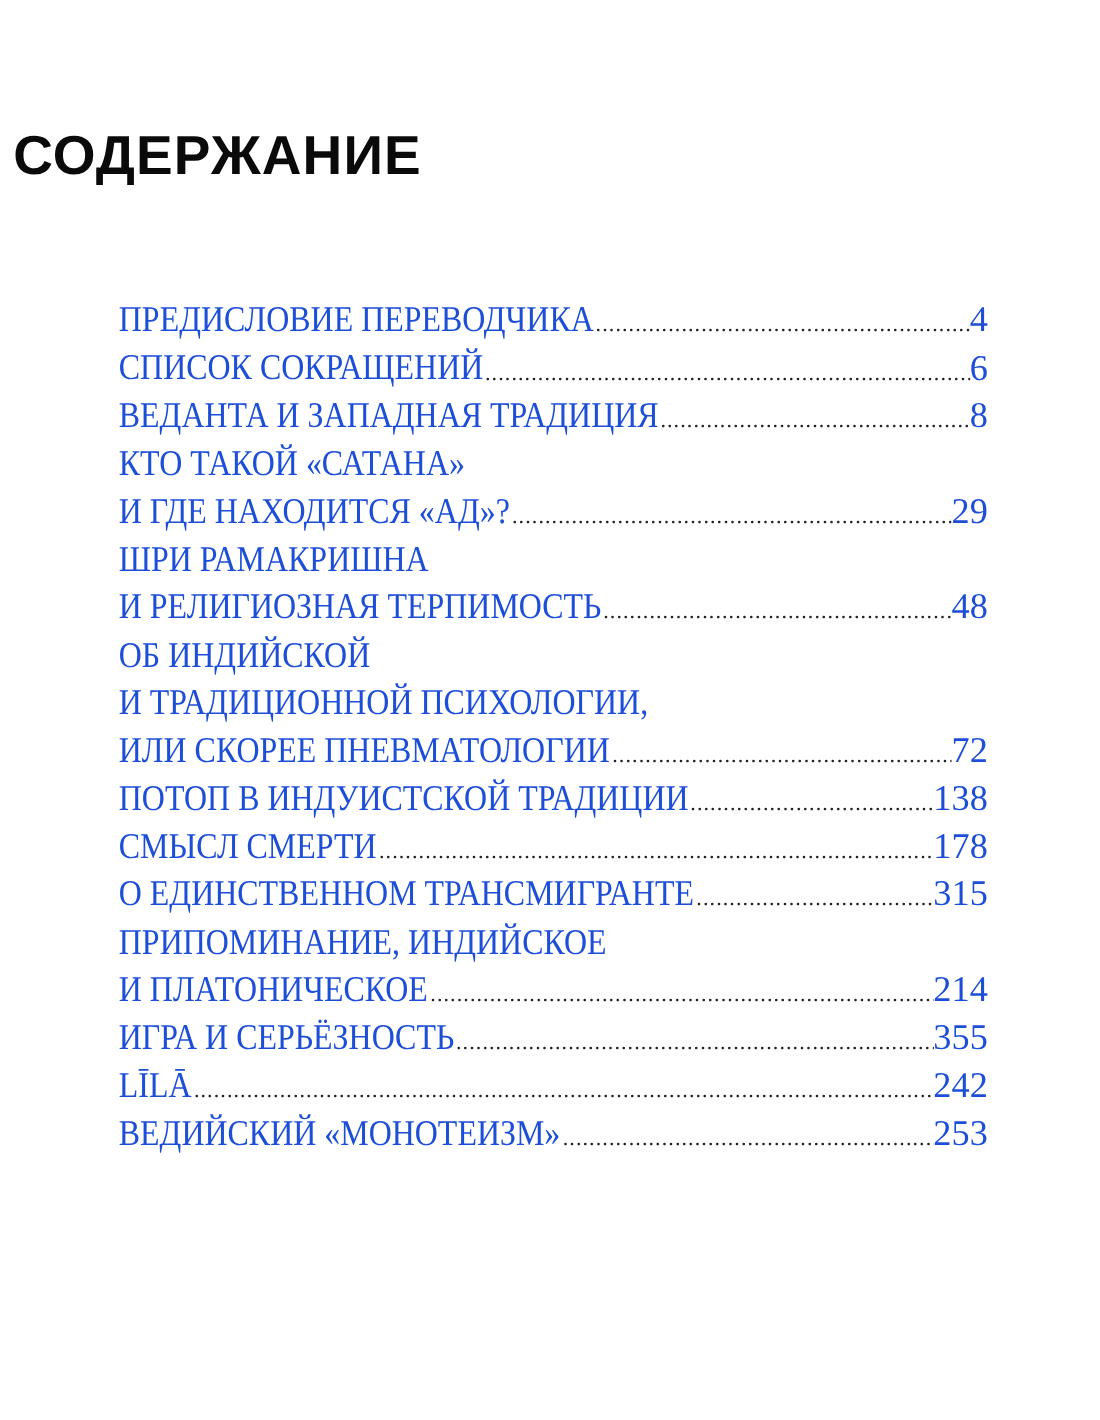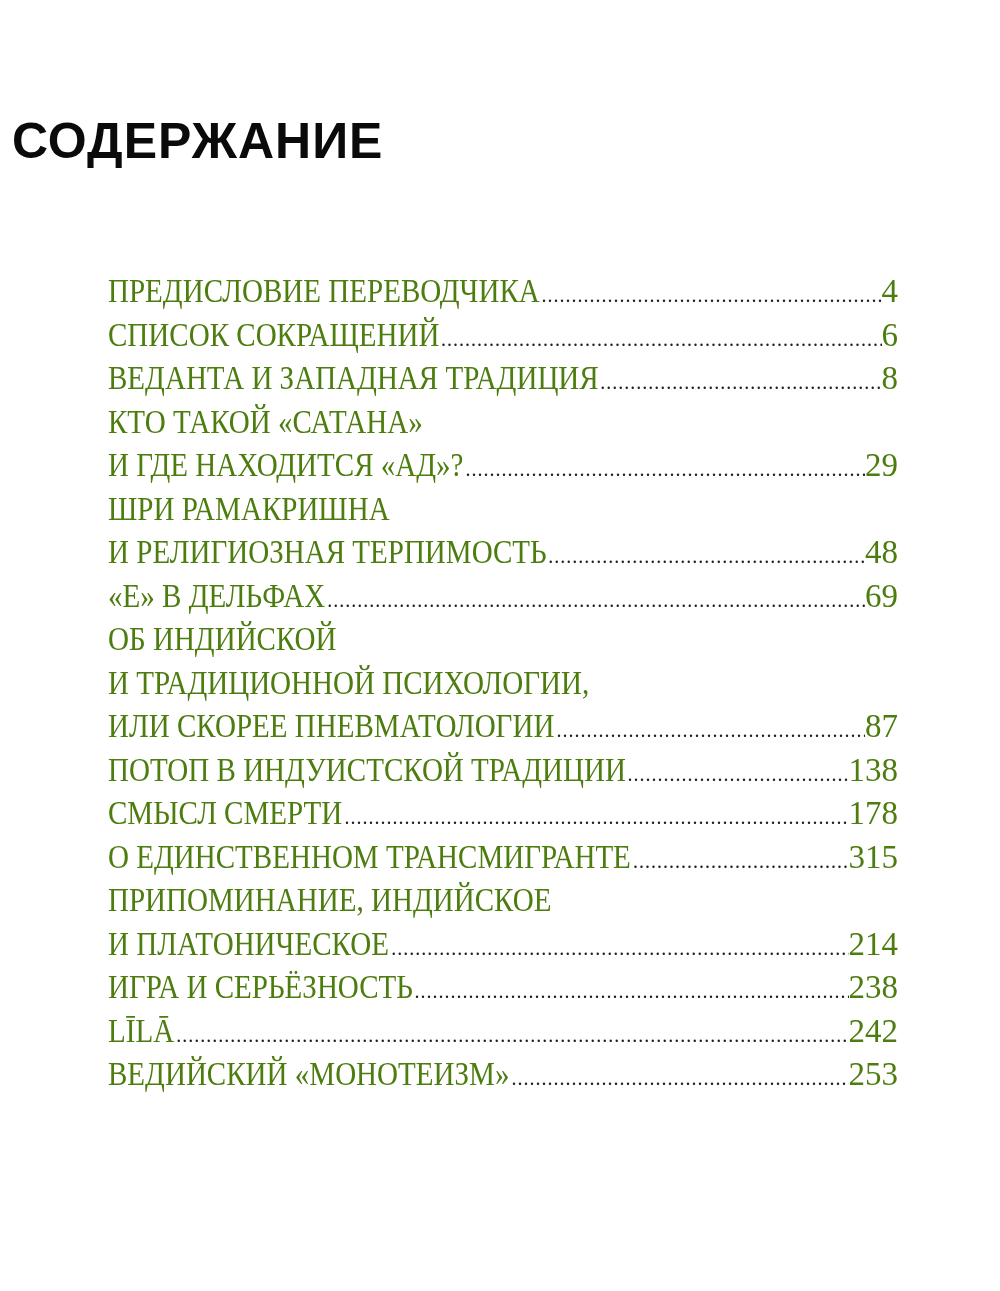--- a/index.html
+++ b/index.html
@@ -4,21 +4,21 @@
 <style>
   html, body { margin: 0; padding: 0; background: #ffffff; }
   body { width: 1000px; height: 1291px; position: relative; overflow: hidden; }
   .title {
     position: absolute; top: 78px; left: 0; width: 1000px; text-align: left;
     font-family: "Liberation Sans", sans-serif; font-weight: bold; font-size: 50px;
     color: #0a0a0a; letter-spacing: 1px; padding-left: 12px;
   }
   .toc {
     position: absolute; top: 270px; left: 108px; width: 790px;
-    font-family: "Liberation Serif", serif; font-size: 33px; color: #4d7c0f;
+    font-family: "Liberation Serif", serif; font-size: 33px; color: #1d4ed8;
   }
   .entry { margin: 0; }
   .line { display: flex; align-items: baseline; height: 43.5px; line-height: 43.5px; white-space: nowrap; }
   .line .txt { flex: 0 0 auto; transform: scaleX(0.88); transform-origin: left center; }
   .line .leader { flex: 1 1 auto; overflow: hidden; margin: 0 0 0 -6px; color: #222; font-size: 20px; letter-spacing: 1px; }
   .line .leader::before { content: "......................................................................................................................................................................................"; }
   .line .pg { flex: 0 0 auto; }
 </style>
 </head>
 <body>
@@ -62,36 +62,29 @@
         <span class="txt">ШРИ РАМАКРИШНА</span>
       </div>
       <div class="line">
         <span class="txt">И РЕЛИГИОЗНАЯ ТЕРПИМОСТЬ</span>
         <span class="leader" style="margin-left: -58.2375px;"></span>
         <span class="pg">48</span>
       </div>
     </div>
     <div class="entry">
       <div class="line">
-        <span class="txt">«Е» В ДЕЛЬФАХ</span>
-        <span class="leader" style="margin-left: -27.7363px;"></span>
-        <span class="pg">69</span>
-      </div>
-    </div>
-    <div class="entry">
-      <div class="line">
         <span class="txt">ОБ ИНДИЙСКОЙ</span>
       </div>
       <div class="line">
         <span class="txt">И ТРАДИЦИОННОЙ ПСИХОЛОГИИ,</span>
       </div>
       <div class="line">
         <span class="txt">ИЛИ СКОРЕЕ ПНЕВМАТОЛОГИИ</span>
         <span class="leader" style="margin-left: -58.6475px;"></span>
-        <span class="pg">87</span>
+        <span class="pg">72</span>
       </div>
     </div>
     <div class="entry">
       <div class="line">
         <span class="txt">ПОТОП В ИНДУИСТСКОЙ ТРАДИЦИИ</span>
         <span class="leader" style="margin-left: -69.0513px;"></span>
         <span class="pg">138</span>
       </div>
     </div>
     <div class="entry">
@@ -115,21 +108,21 @@
       <div class="line">
         <span class="txt">И ПЛАТОНИЧЕСКОЕ</span>
         <span class="leader" style="margin-left: -36.06px;"></span>
         <span class="pg">214</span>
       </div>
     </div>
     <div class="entry">
       <div class="line">
         <span class="txt">ИГРА И СЕРЬЁЗНОСТЬ</span>
         <span class="leader" style="margin-left: -40.025px;"></span>
-        <span class="pg">238</span>
+        <span class="pg">355</span>
       </div>
     </div>
     <div class="entry">
       <div class="line">
         <span class="txt">LĪLĀ</span>
         <span class="leader" style="margin-left: -6.87625px;"></span>
         <span class="pg">242</span>
       </div>
     </div>
     <div class="entry">

